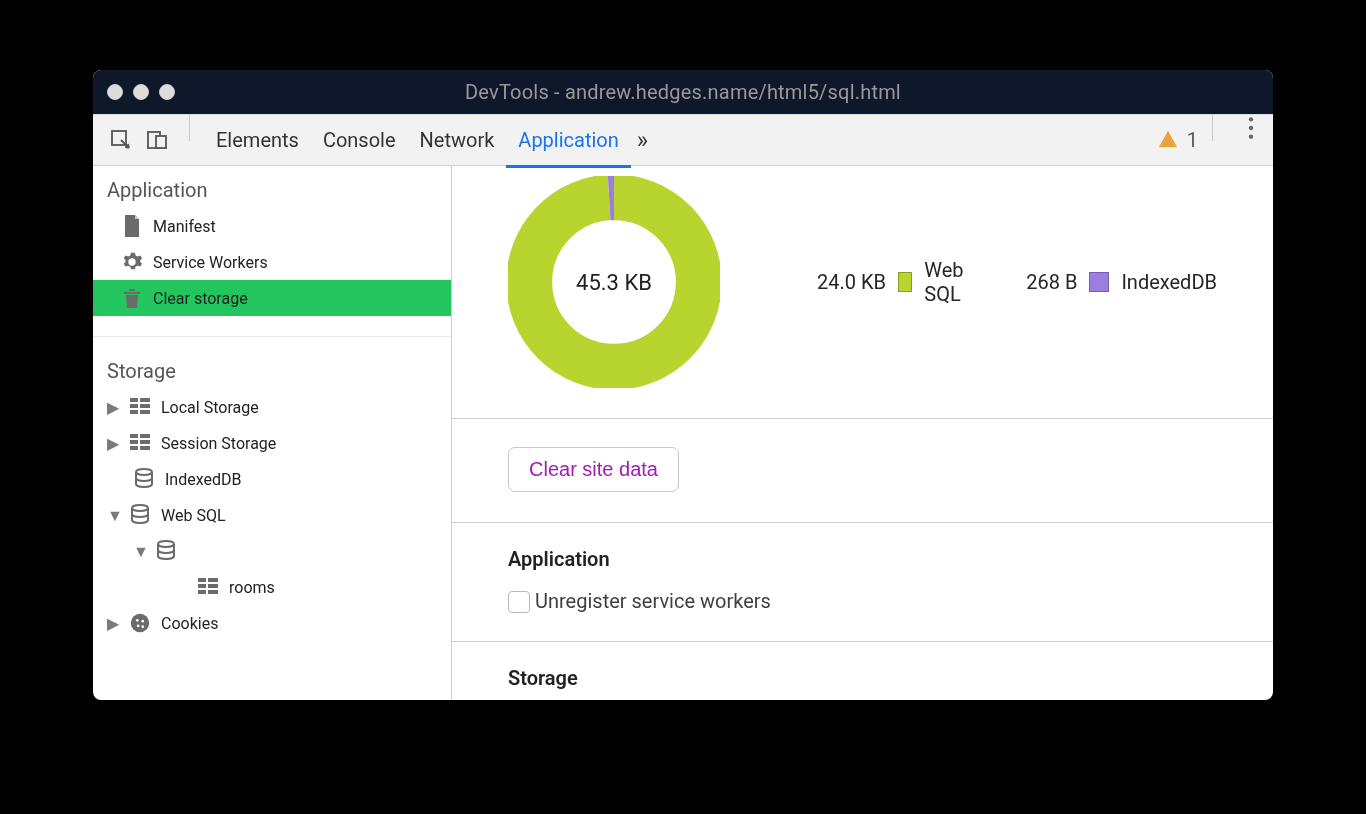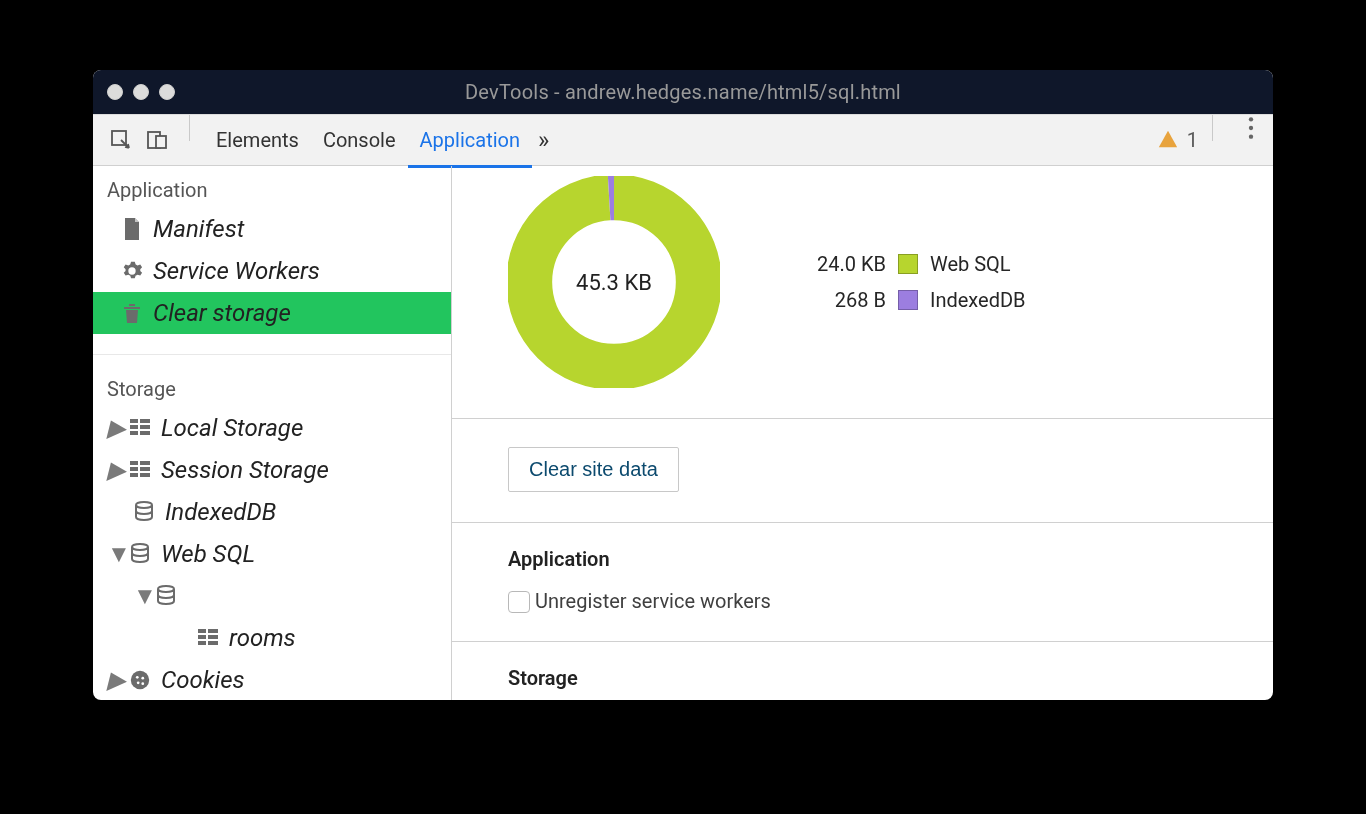--- a/index.html
+++ b/index.html
@@ -49,50 +49,49 @@
   .body{display:flex;height:534px}
   .sidebar{
     width:358px;border-right:1px solid #d0d0d0;overflow:hidden;
   }
   .section-h{
     padding:12px 14px 6px;color:#555;font-size:20px;
   }
   .section-spacer{height:20px;border-bottom:1px solid #e8e8e8;margin-bottom:10px}
   .tree-item{
     display:flex;align-items:center;gap:10px;
-    font-size:24px;color:#222;
+    font-size:16px;color:#222;
     padding:7px 0 7px 28px;
-    font-style:italic;
   }
   .tree-item .label{flex:1}
   .tree-item.selected{background:#22c55e}
   .tree-item.l1{padding-left:14px}
   .tree-item.l2{padding-left:40px}
   .tree-item.l4{padding-left:104px}
   .tri{width:12px;display:inline-block;color:#7a7a7a}
   .ico{width:22px;height:22px;display:inline-flex;align-items:center;justify-content:center;color:#6b6b6b}
   .main{flex:1;overflow:auto}
   .chart-row{
     display:flex;align-items:center;gap:80px;padding:10px 56px 30px;
     border-bottom:1px solid #d0d0d0;
   }
   .donut-wrap{position:relative;width:212px;height:212px}
   .donut{width:212px;height:212px;transform:rotate(-90deg)}
   .donut-total{
     position:absolute;top:0;left:0;right:0;bottom:0;display:flex;align-items:center;justify-content:center;
     font-size:22px;color:#222;
   }
-  .legend{display:flex;flex-direction:column;gap:12px;font-size:20px;color:#262626}
+  .legend{display:flex;flex-direction:row;gap:12px;font-size:20px;color:#262626}
   .legend-row{display:flex;align-items:center;gap:12px}
   .legend-val{min-width:86px;text-align:right}
   .swatch{width:18px;height:18px;border:1px solid rgba(0,0,0,.25)}
   .btn-row{padding:28px 56px 30px;border-bottom:1px solid #d0d0d0}
   .clear-btn{
-    border:1px solid #c8c8c8;border-radius:2px;background:#fff;
-    color:#0c4a6e;font-size:20px;padding:10px 20px;cursor:pointer;
+    border:1px solid #c8c8c8;border-radius:7px;background:#fff;
+    color:#a21caf;font-size:20px;padding:10px 20px;cursor:pointer;
   }
   .section-block{padding:24px 56px 8px}
   .section-title{font-weight:600;font-size:20px;color:#222;margin-bottom:18px}
   .chk-row{display:flex;align-items:flex-end;gap:5px;font-size:20px;color:#404040}
   .chk{
     width:20px;height:20px;border:1px solid #b8b8b8;border-radius:4px;background:#fff;
   }
   svg{display:block}
 </style>
 </head>
@@ -118,20 +117,21 @@
     </span>
     <span class="tb-icon">
       <svg width="24" height="24" viewBox="0 0 24 24" fill="none" stroke="currentColor" stroke-width="1.8">
         <rect x="3" y="4" width="12" height="16"></rect>
           <rect x="11" y="8" width="10" height="12" fill="#f2f2f2"></rect>
       </svg>
     </span>
     <span class="tb-sep"></span>
     <div class="tab">Elements</div>
     <div class="tab">Console</div>
+    <div class="tab">Network</div>
     <div class="tab active">Application</div>
     <div class="tab" style="font-size:24px;padding:0 6px">»</div>
     <div class="tb-spacer"></div>
     <div class="warn">
       <svg width="22" height="22" viewBox="0 0 24 24">
           <path fill="#e8a33d" d="M12 2 L22 20 H2 Z"></path>
         </svg>
       <span>1</span>
     </div>
     <span class="tb-sep"></span>

